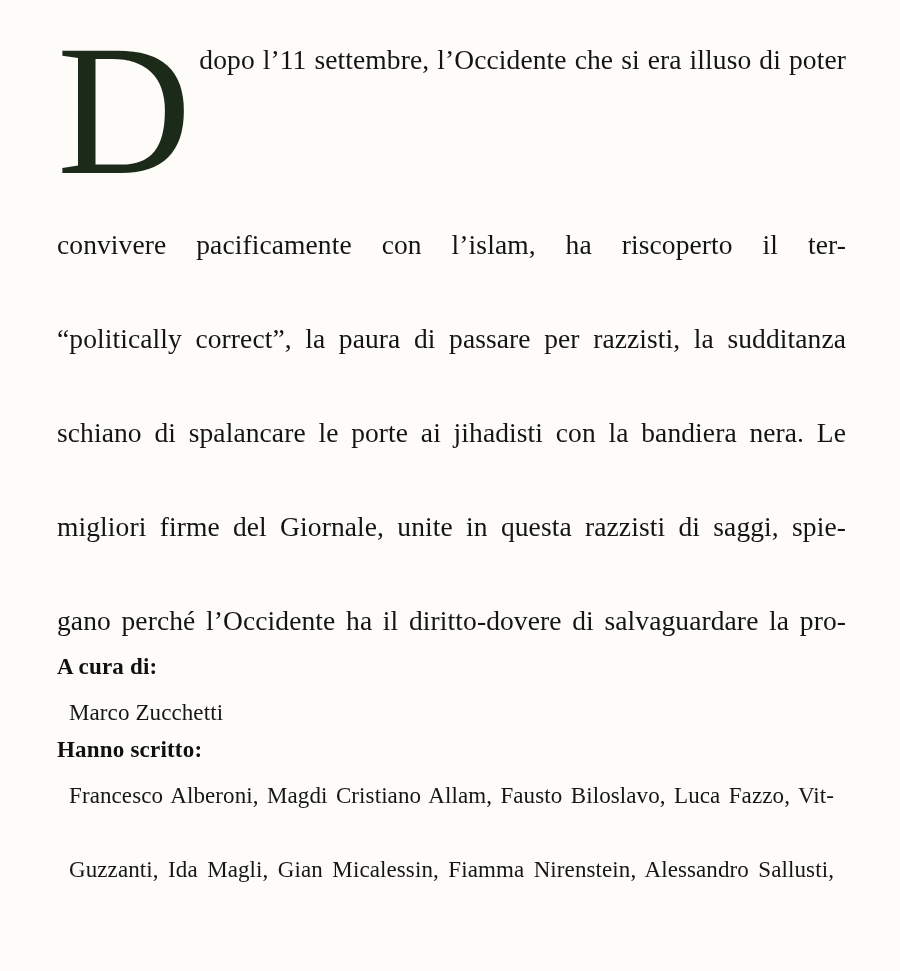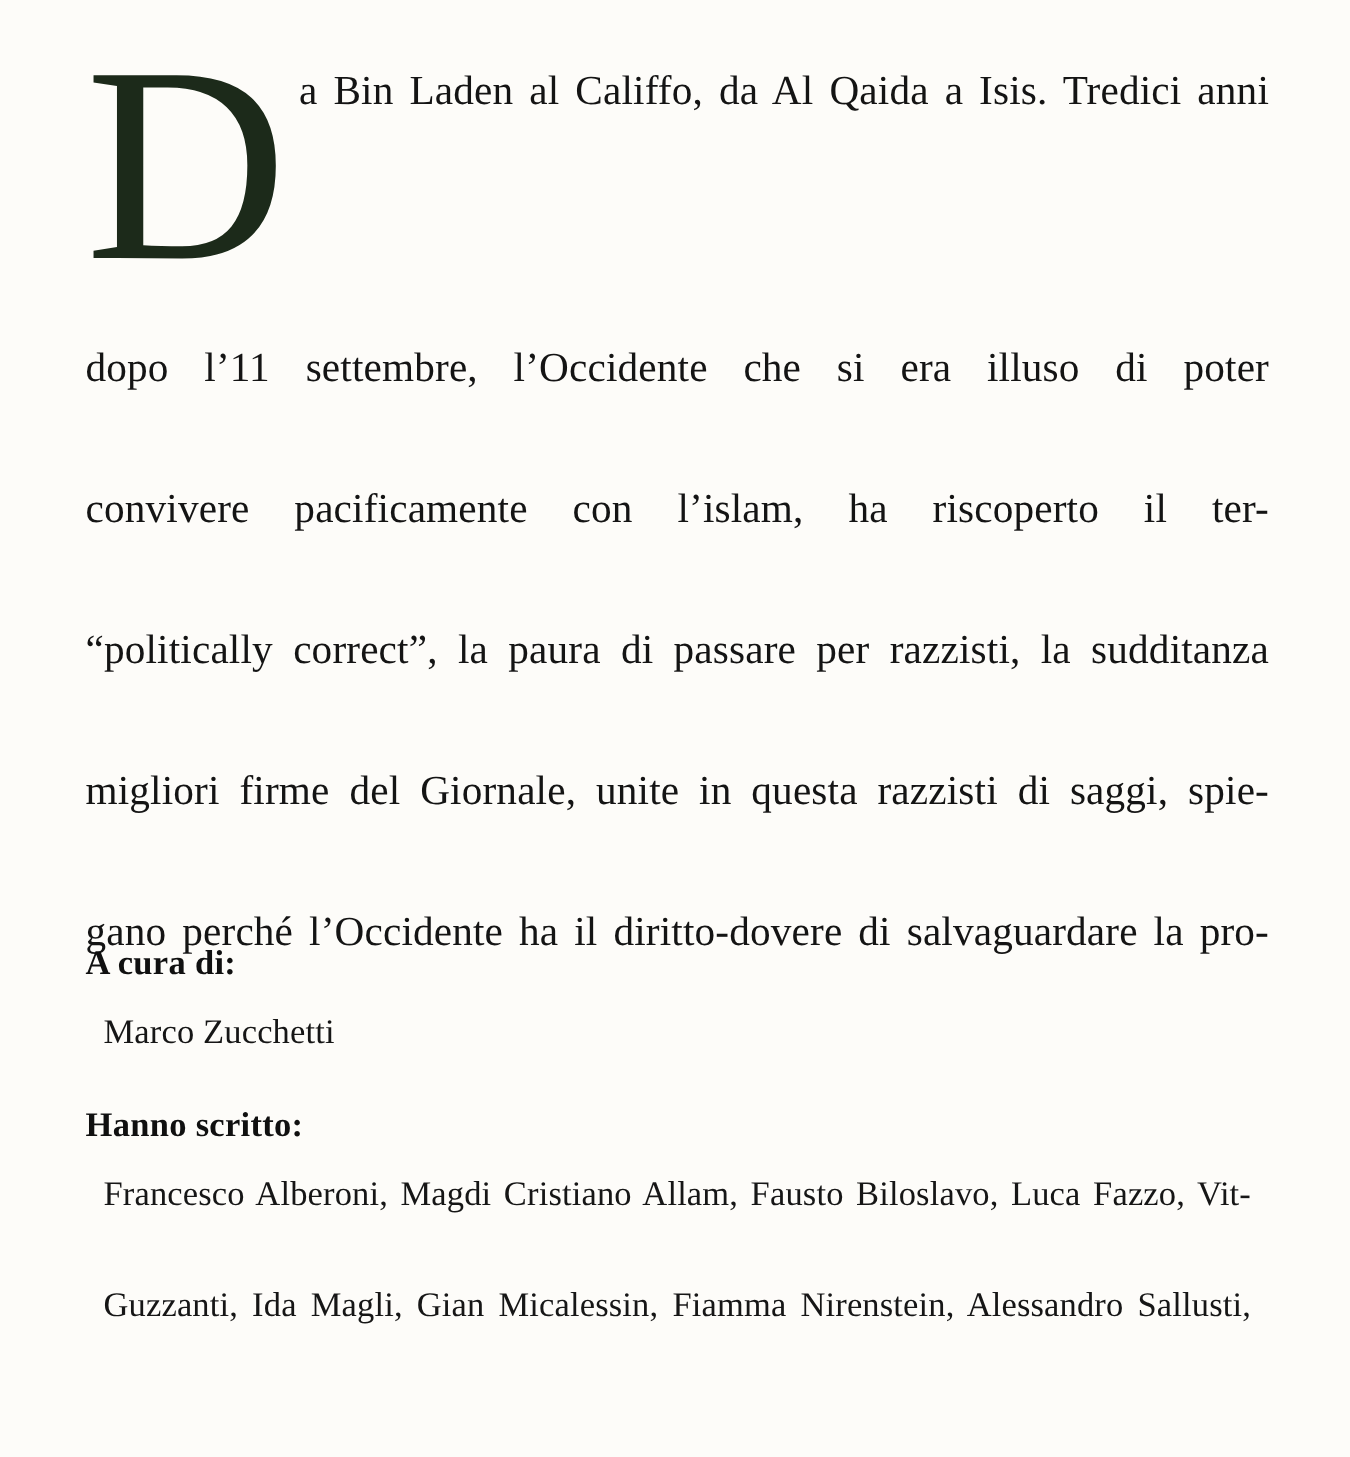--- a/index.html
+++ b/index.html
@@ -72,21 +72,21 @@
   .blurb-text .ln.indent-3 {
     text-indent: 0;
   }
 
   
   .credits {
     position: absolute;
     left: 57px;
     width: 789px;
   }
-  .credits.editor { top: 626px; }
+  .credits.editor { top: 651px; }
   .credits.writers { top: 734px; }
 
   .credit-heading {
     font-size: 23px;
     line-height: 31px;
     font-weight: bold;
     color: #101010;
     margin: 0 0 4px 0;
     letter-spacing: 0.2px;
   }
@@ -118,24 +118,24 @@
   .credit-body.single .ln::after { display: none; }
 </style>
 </head>
 <body>
 
 <div class="page">
 
   <div class="blurb-block">
     <span class="dropcap">D</span>
     <p class="blurb-text">
-      <span class="ln indent-1">a Bin Laden al Califfo, da Al Qaida a Isis. Tredici anni</span>
       <span class="ln indent-2">dopo l’11 settembre, l’Occidente che si era illuso di poter</span>
       <span class="ln indent-3">convivere pacificamente con l’islam, ha riscoperto il ter-</span>
       <span class="ln">“politically correct”, la paura di passare per razzisti, la sudditanza</span>
+      <span class="ln">schiano di spalancare le porte ai jihadisti con la bandiera nera. Le</span>
       <span class="ln">migliori firme del Giornale, unite in questa razzisti di saggi, spie-</span>
       <span class="ln">gano perché l’Occidente ha il diritto-dovere di salvaguardare la pro-</span>
 
     </p>
   </div>
 
   <div class="credits editor">
     <div class="credit-heading">A cura di:</div>
     <p class="credit-body single">
       <span class="ln last">Marco Zucchetti</span>

